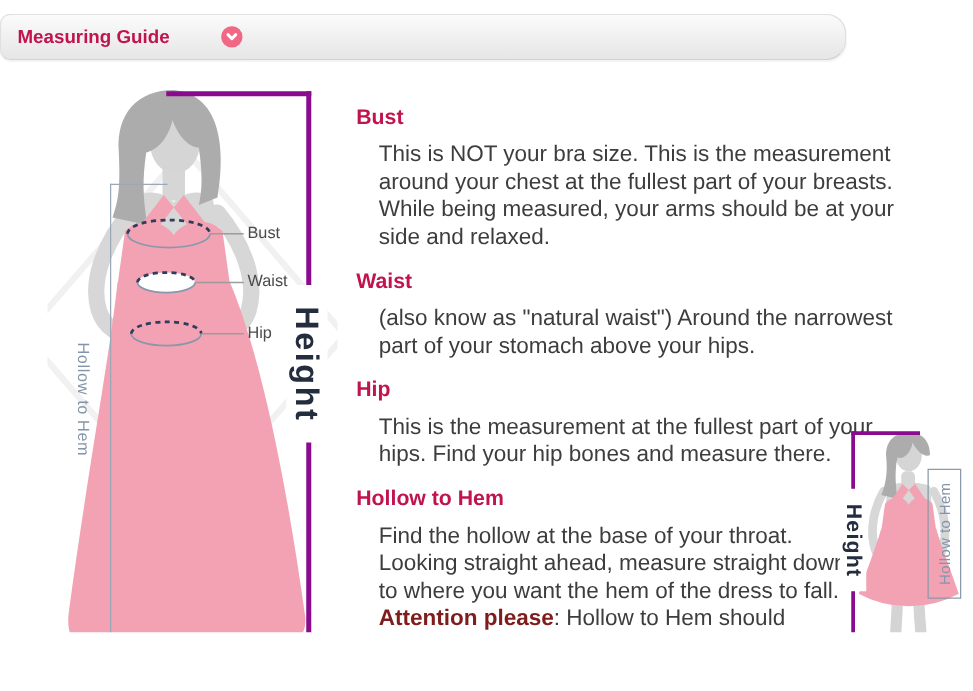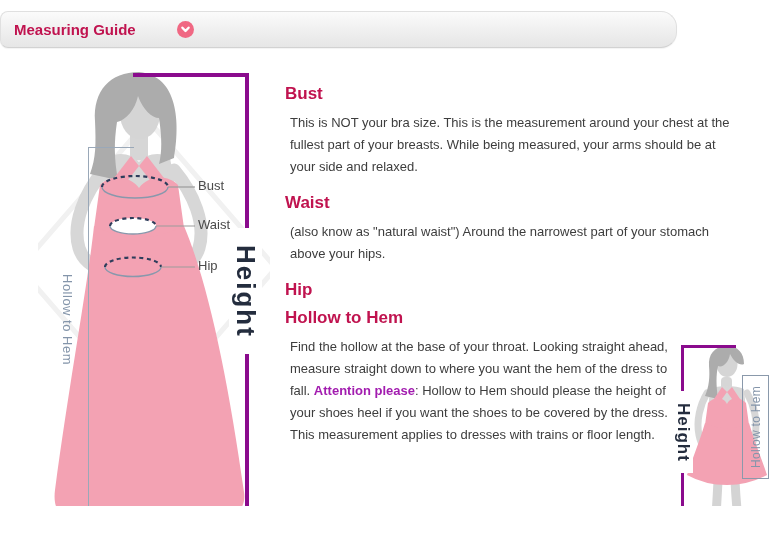--- a/index.html
+++ b/index.html
@@ -23,24 +23,24 @@
   .chevron-btn{
     position:absolute;left:176px;top:9px;width:17px;height:17px;border-radius:50%;
     background:#f06883;display:flex;align-items:center;justify-content:center;
   }
   
   .text-col{position:absolute;left:285px;top:84px;width:447px;}
   .text-col h3{
     margin:0 0 8px 0;font-size:17px;font-weight:bold;color:#c0134f;line-height:20px;
   }
   .text-col p{
-    margin:0 0 15px 5px;font-size:13px;line-height:22px;color:#3d3d3d;
+    margin:0 0 15px 18px;font-size:18px;line-height:22px;color:#3d3d3d;
   }
   .text-col p.narrow{width:383px;}
-  .attention{color:#a21caf;font-weight:bold;}
+  .attention{color:#7f1d1d;font-weight:bold;}
   
   .figure-main{position:absolute;left:38px;top:58px;width:232px;height:494px;}
   .figure-main svg{position:absolute;left:0;top:0;}
   .bracket-gray{
     position:absolute;left:50px;top:89px;width:45px;height:394px;
     border-left:1px solid #9aa8b8;border-top:1px solid #9aa8b8;border-bottom:1px solid #9aa8b8;
   }
   .bracket-purple-main{
     position:absolute;left:95px;top:15px;width:112px;height:470px;
     border-right:4px solid #8a0b8d;border-top:4px solid #8a0b8d;border-bottom:4px solid #8a0b8d;
@@ -143,20 +143,21 @@
     <section>
       <h3>Bust</h3>
       <p>This is NOT your bra size. This is the measurement around your chest at the fullest part of your breasts. While being measured, your arms should be at your side and relaxed.</p>
     </section>
     <section>
       <h3>Waist</h3>
       <p>(also know as "natural waist") Around the narrowest part of your stomach above your hips.</p>
     </section>
     <section>
       <h3>Hip</h3>
+      <p>This is the measurement at the fullest part of your hips. Find your hip bones and measure there.</p>
     </section>
     <section>
       <h3>Hollow to Hem</h3>
       <p class="narrow">
         <span>Find the hollow at the base of your throat. Looking straight ahead, measure straight down to where you want the hem of the dress to fall.</span>
         <strong class="attention">Attention please</strong><span>: Hollow to Hem should please the height of your shoes heel if you want the shoes to be covered by the dress. This measurement applies to dresses with trains or floor length.</span>
       </p>
     </section>
   </div>
 

